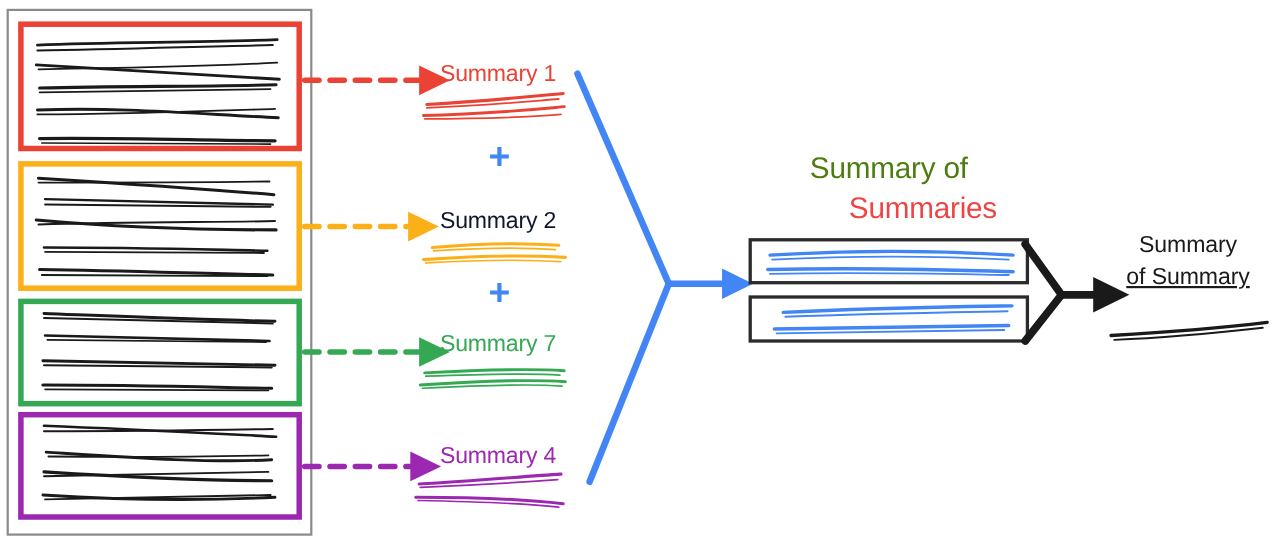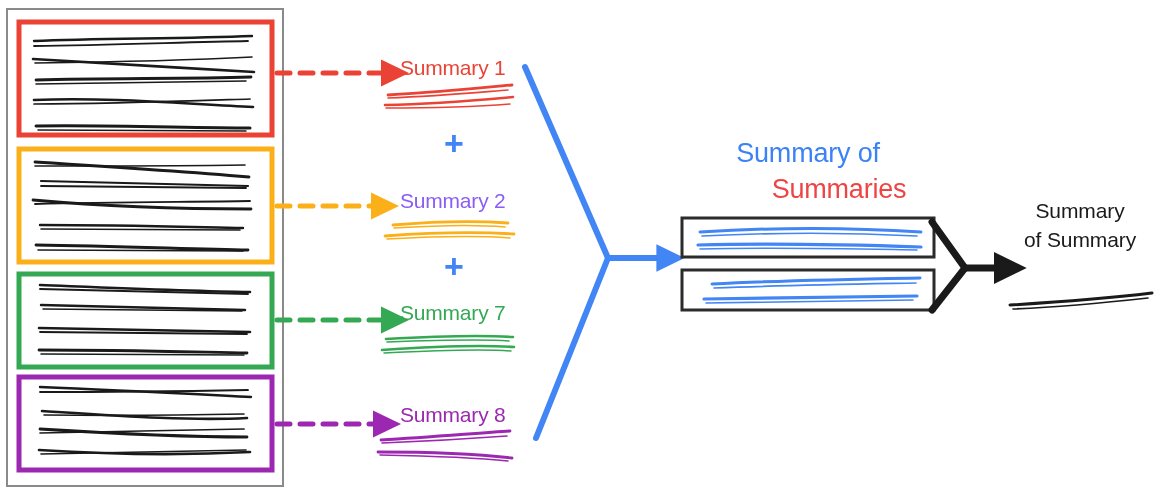--- a/index.html
+++ b/index.html
@@ -43,20 +43,21 @@
     letter-spacing: -0.2px;
     line-height: 1.32;
   }
   .final-title {
     font-size: 21px;
     font-weight: 400;
     text-align: center;
     color: #1a1a1a;
     line-height: 1.36;
     letter-spacing: -0.1px;
+    margin-top: 12px;
   }
 </style>
 </head>
 <body>
 
 <div id="canvas">
 
   <svg id="diagram-svg" viewBox="0 0 1170 495">
     <defs>
       <marker id="arrow-red" markerWidth="6" markerHeight="6" refX="2.2" refY="3" orient="auto">
@@ -191,26 +192,26 @@
     </g>
     <line x1="962" y1="268" x2="1005" y2="268" stroke="#1A1A1A" stroke-width="7" stroke-linecap="butt" marker-end="url(#arrow-black)"></line>
 
     <g stroke="#1A1A1A" fill="none" stroke-linecap="round">
       <path d="M1010,305 C1060,302 1110,298 1152,293" stroke-width="3"></path>
       <path d="M1013,309 C1062,307 1112,302 1148,298" stroke-width="1.7"></path>
     </g>
   </svg>
 
   <div class="lbl summary-label" style="left:400px; top:56px; color:#EA4335;">Summary 1</div>
-  <div class="lbl summary-label" style="left:400px; top:189px; color:#8b5cf6;">Summary 2</div>
+  <div class="lbl summary-label" style="left:400px; top:189px; color:#0f172a;">Summary 2</div>
   <div class="lbl summary-label" style="left:400px; top:301px; color:#34A853;">Summary 7</div>
-  <div class="lbl summary-label" style="left:400px; top:403px; color:#9C27B0;">Summary 8</div>
+  <div class="lbl summary-label" style="left:400px; top:403px; color:#9C27B0;">Summary 4</div>
 
   <div class="lbl" style="left:444px; top:123px; color:#4285F4; font-size:34px; font-weight:700;">+</div>
   <div class="lbl" style="left:444px; top:246px; color:#4285F4; font-size:34px; font-weight:700;">+</div>
 
-  <div class="lbl sos-title" style="left:682px; top:136px; width:252px; color:#3b82f6;">Summary of</div>
+  <div class="lbl sos-title" style="left:682px; top:136px; width:252px; color:#4d7c0f;">Summary of</div>
   <div class="lbl sos-title" style="left:713px; top:172px; width:252px; color:#ef4444;">Summaries</div>
 
   <div class="lbl final-title" style="left:1000px; top:197px; width:160px;">Summary</div>
-  <div class="lbl final-title" style="left:1000px; top:226px; width:160px;">of Summary</div>
+  <div class="lbl final-title" style="left:1000px; top:226px; width:160px;text-decoration:underline;">of Summary</div>
 
 </div>
 
 </body></html>

